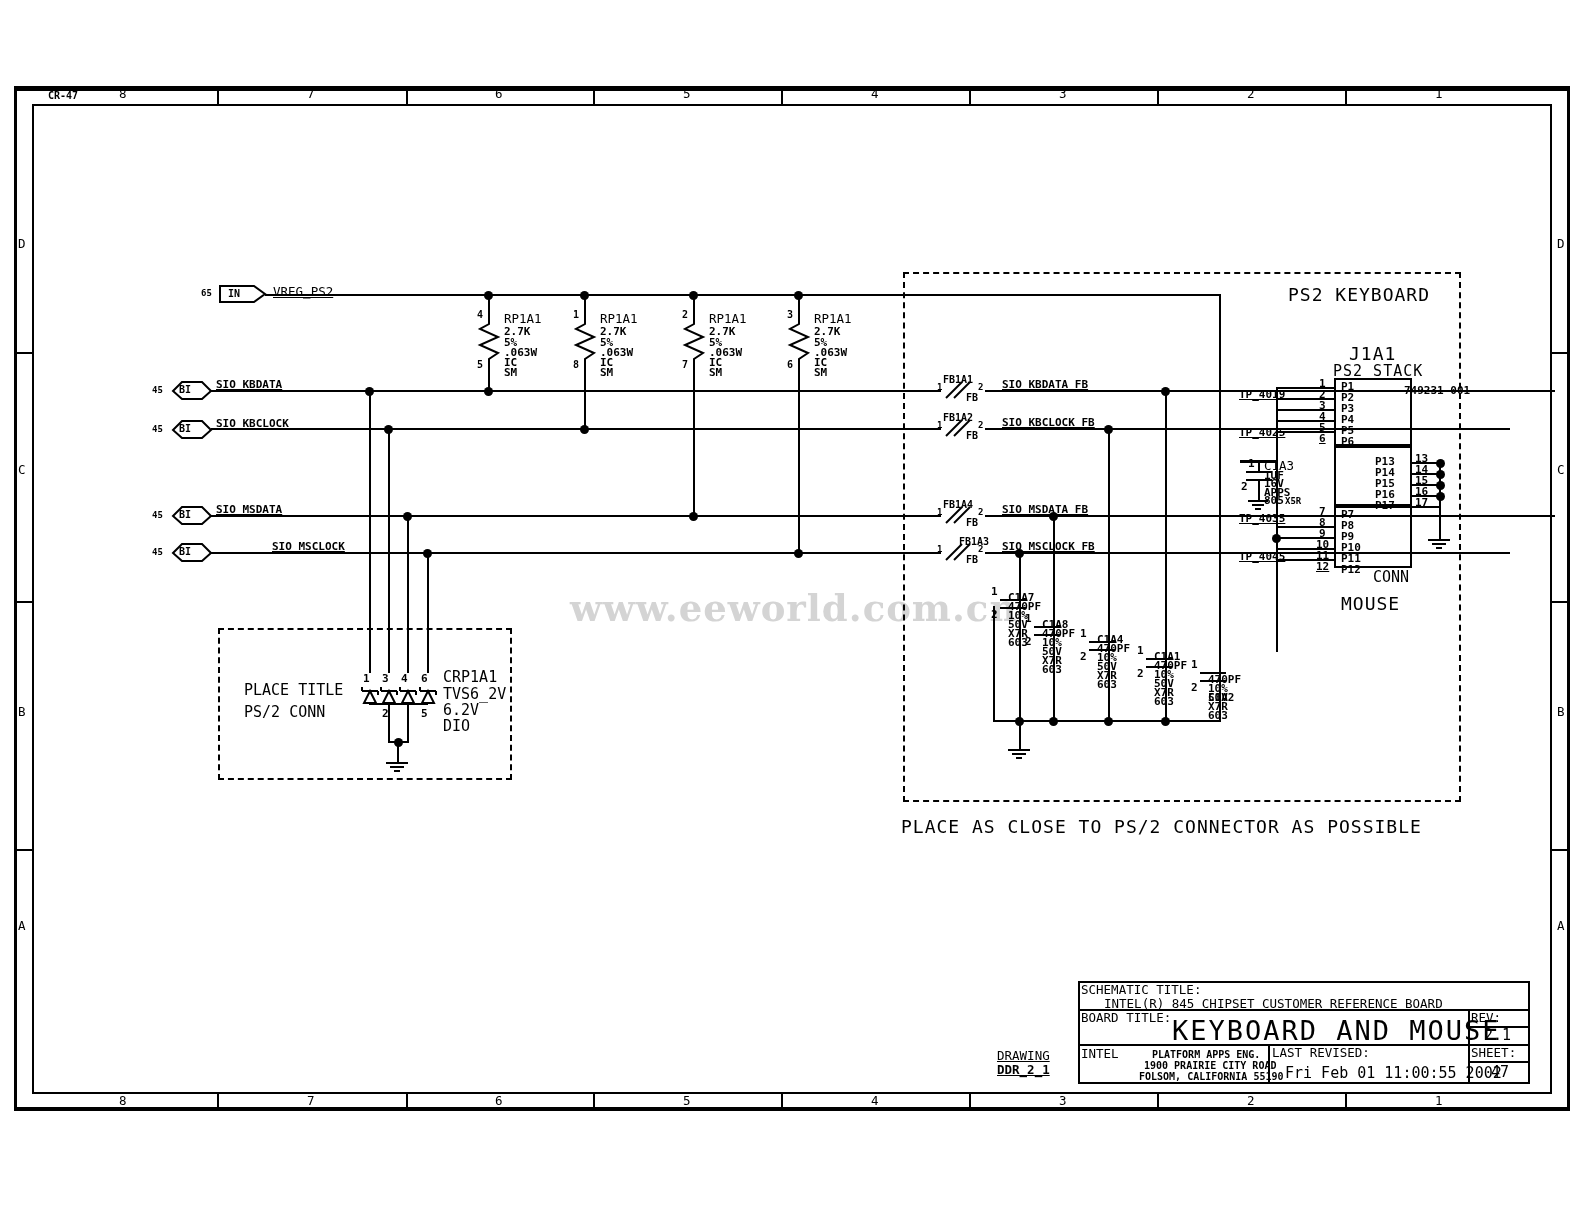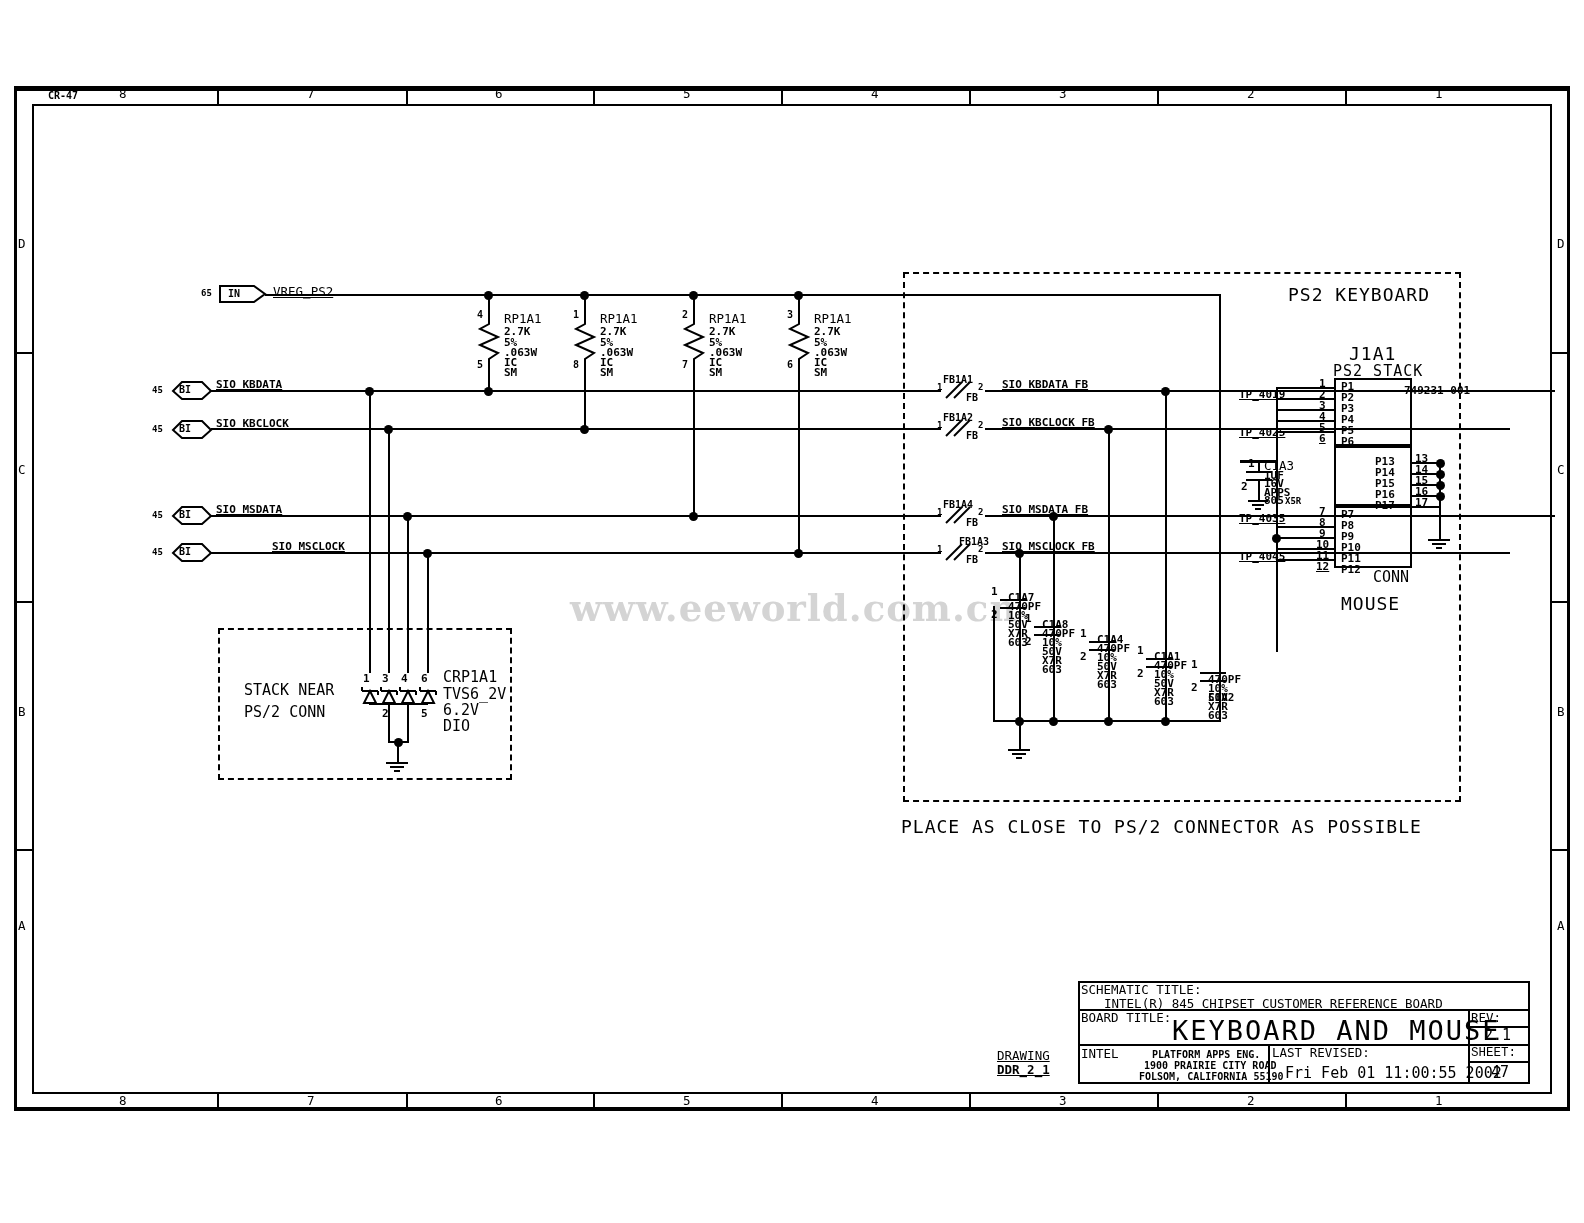--- a/index.html
+++ b/index.html
@@ -222,21 +222,21 @@
 <div class="wire vw" style="left:369px;top:390px;height:283px;"></div>
 <div class="wire vw" style="left:388px;top:428px;height:245px;"></div>
 <div class="wire vw" style="left:407px;top:515px;height:158px;"></div>
 <div class="wire vw" style="left:427px;top:552px;height:121px;"></div>
 <div class="dot" style="left:365px;top:387px;"></div>
 <div class="dot" style="left:384px;top:425px;"></div>
 <div class="dot" style="left:403px;top:512px;"></div>
 <div class="dot" style="left:423px;top:549px;"></div>
 
 <div class="dash" style="left:218px;top:628px;width:294px;height:152px;"></div>
-<div class="txt f11" style="left:244px;top:683px;">STACK NEAR</div>
+<div class="txt f11" style="left:244px;top:683px;">PLACE TITLE</div>
 <div class="txt f11" style="left:244px;top:705px;">PS/2 CONN</div>
 
 <div>
   <div class="txt f8" style="left:363px;top:673px;">1</div>
   <div class="txt f8" style="left:382px;top:673px;">3</div>
   <div class="txt f8" style="left:401px;top:673px;">4</div>
   <div class="txt f8" style="left:421px;top:673px;">6</div>
 
   <svg class="abs" style="left:361px;top:685px;" width="18" height="20">
     <polygon points="3,18 15,18 9,6" fill="none" stroke="#000" stroke-width="2"></polygon>
@@ -539,21 +539,21 @@
 <div class="wire hw" style="left:1468px;top:1026px;width:62px;"></div>
 <div class="wire hw" style="left:1468px;top:1061px;width:62px;"></div>
 <div class="wire vw" style="left:1268px;top:1044px;height:40px;"></div>
 
 <div class="txt f9" style="left:1081px;top:984px;">SCHEMATIC TITLE:</div>
 <div class="txt f9" style="left:1104px;top:998px;">INTEL(R) 845 CHIPSET CUSTOMER REFERENCE BOARD</div>
 <div class="txt f9" style="left:1081px;top:1012px;">BOARD TITLE:</div>
 <div class="txt f20" style="left:1172px;top:1017px;">KEYBOARD AND MOUSE</div>
 <div class="txt f9" style="left:1471px;top:1012px;">REV:</div>
 <div class="txt f11" style="left:1484px;top:1028px;">2.1</div>
-<div class="txt f9" style="left:1471px;top:1047px;font-family:Liberation Mono, monospace;">SHEET:</div>
+<div class="txt f9" style="left:1471px;top:1047px;">SHEET:</div>
 <div class="txt f11" style="left:1491px;top:1065px;">47</div>
 <div class="txt f9" style="left:1081px;top:1048px;">INTEL</div>
 <div class="txt f7" style="left:1152px;top:1050px;">PLATFORM APPS ENG.</div>
 <div class="txt f7" style="left:1144px;top:1061px;">1900 PRAIRIE CITY ROAD</div>
 <div class="txt f7" style="left:1139px;top:1072px;">FOLSOM, CALIFORNIA 55190</div>
 <div class="txt f9" style="left:1272px;top:1047px;">LAST REVISED:</div>
 <div class="txt f11" style="left:1285px;top:1066px;">Fri Feb 01 11:00:55 2002</div>
 
 <div class="txt f9 ul" style="left:997px;top:1050px;">DRAWING</div>
 <div class="txt f9 ul" style="left:997px;top:1064px;font-weight:bold;">DDR_2_1</div>

